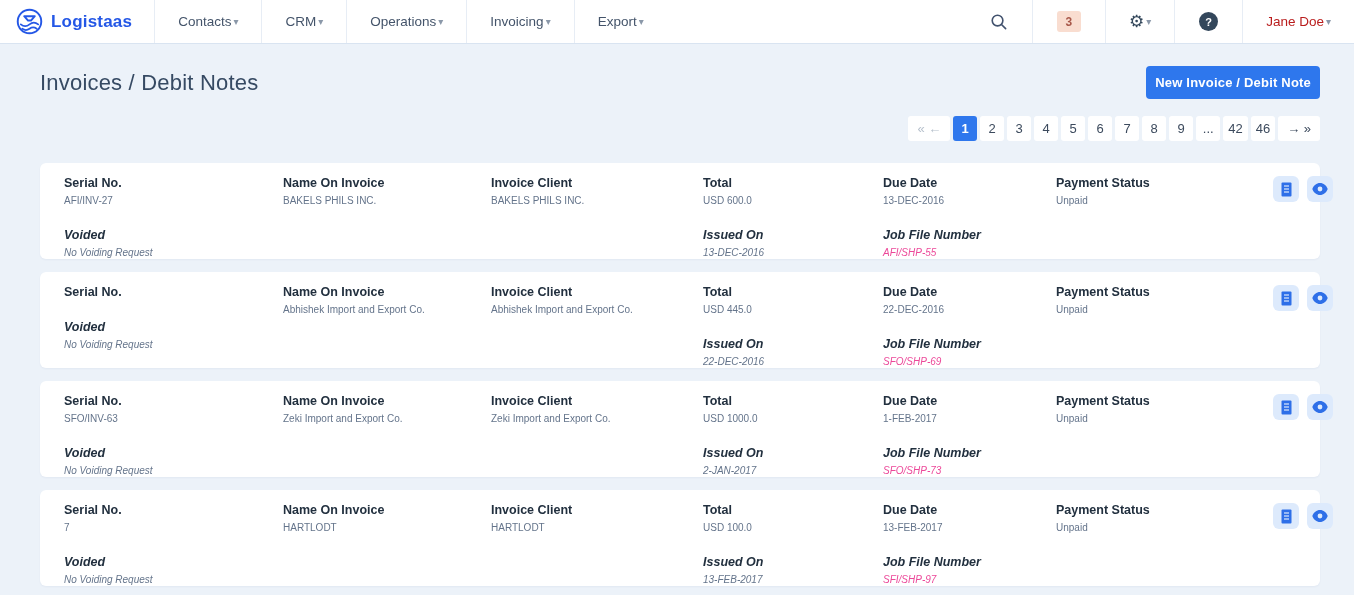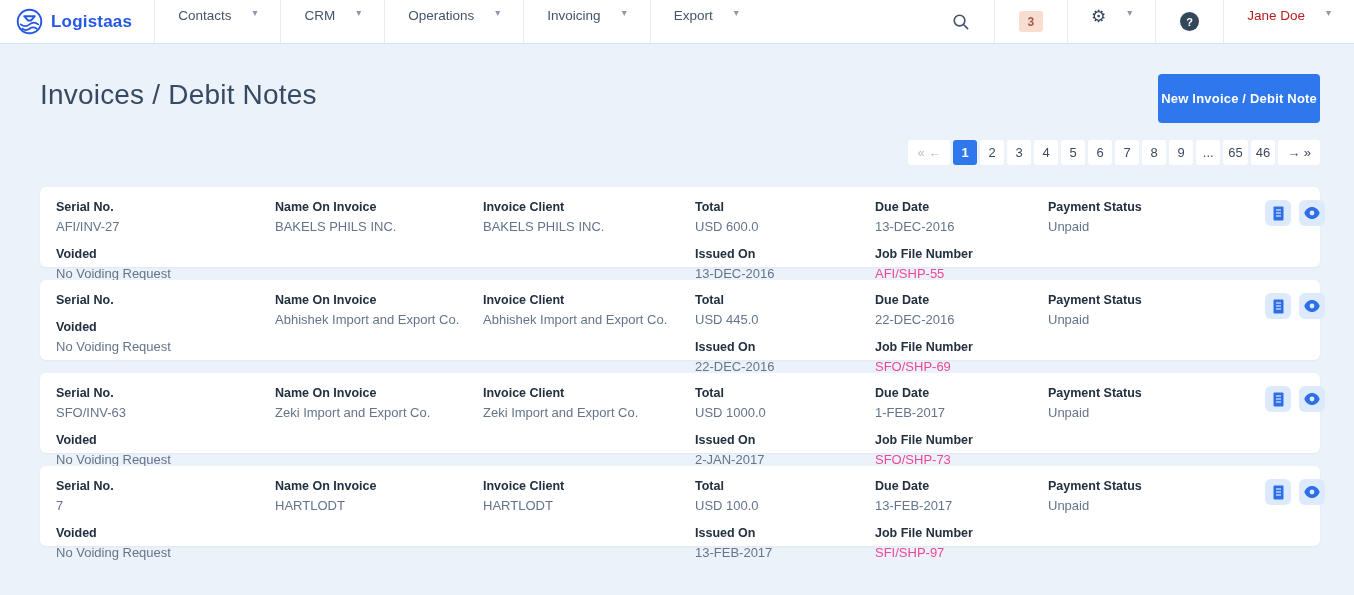--- a/index.html
+++ b/index.html
@@ -12,68 +12,68 @@
   }
   
   .navbar {
     height:44px; background:#ffffff; border-bottom:1px solid #d9e4f1;
     display:flex; align-items:stretch;
   }
   .brand { display:flex; align-items:center; gap:8px; padding:0 22px 0 16px; cursor:pointer; }
   .brand-name { font-size:17px; font-weight:bold; color:#2457e6; letter-spacing:.2px; }
   .vdiv { width:1px; background:#e7edf5; }
   .nav-item {
-    display:flex; align-items:flex-start; gap:21px; padding:8px 23px;
+    display:flex; align-items:center; gap:2px; padding:8px 23px;
     font-size:13.5px; color:#44546a; cursor:pointer; white-space:nowrap;
   }
   .caret { font-size:10px; color:#8b98a9; line-height:1; }
   .nav-right { margin-left:auto; display:flex; align-items:stretch; }
   .icon-btn { display:flex; align-items:center; padding:0 24px; cursor:pointer; }
   .notif {
     align-self:center; margin:0 24px; width:24px; height:21px; border-radius:3px;
     background:#f9ddd0; color:#a8584a; font-size:12px; font-weight:bold;
     display:flex; align-items:center; justify-content:center; cursor:pointer;
   }
   .gear-glyph { font-size:17px; color:#33475b; line-height:1; }
   .help-circle {
     align-self:center; margin:0 24px; width:19px; height:19px; border-radius:50%;
     background:#33475b; color:#ffffff; font-size:11px; font-weight:bold;
     display:flex; align-items:center; justify-content:center; cursor:pointer;
   }
   .user-name { font-size:13.5px; color:#b91c1c; }
   
   .page { padding:0 34px 0 40px; }
   .page-head { margin-top:22px; display:flex; justify-content:space-between; align-items:center; }
-  .page-title { margin:0; font-size:28px; font-weight:500; color:#364a63; letter-spacing:.2px; }
+  .page-title { margin:0; font-size:22px; font-weight:500; color:#364a63; letter-spacing:.2px; }
   .head-actions { display:flex; gap:12px; }
   .btn {
     border:none; background:#2e77ed; color:#ffffff; font-family:inherit;
-    font-size:13px; font-weight:bold; height:49px; padding:0 3px;
-    border-radius:4px; cursor:pointer; letter-spacing:.2px;margin-top:8px;
+    font-size:13px; font-weight:bold; height:33px; padding:0 9px;
+    border-radius:4px; cursor:pointer; letter-spacing:.2px;
   }
   
   .pagination { margin-top:17px; display:flex; justify-content:flex-end; gap:3px; }
   .page-cell {
     min-width:24px; height:25px; padding:0 5px; background:#ffffff; border-radius:3px;
     display:flex; align-items:center; justify-content:center;
     font-size:13px; color:#3c4a5d; cursor:pointer;
   }
   .page-cell.wide { padding:0 9px; }
   .page-cell.disabled { color:#b6c0cc; }
   .page-cell.active { background:#2e77ed; color:#ffffff; font-weight:bold; }
   
   .cards { margin-top:22px; display:flex; flex-direction:column; gap:13px; }
   .card {
-    background:#ffffff; border-radius:6px; height:80px; padding:13px 16px;
+    background:#ffffff; border-radius:6px; height:96px; padding:13px 24px;
     display:grid; grid-template-columns:219px 208px 212px 180px 173px 217px 1fr;
     box-shadow:0 1px 2px rgba(30,60,110,0.05);
   }
-  .field + .field { margin-top:12px; }
+  .field + .field { margin-top:20px;font-style:italic; }
   .f-label { font-size:12.5px; font-weight:bold; color:#22303f; line-height:1.2; margin-bottom:4px; }
-  .f-value { font-size:13px; color:#64748b; line-height:1.25; }
+  .f-value { font-size:10px; color:#64748b; line-height:1.25; }
   .f-value.link { color:#ec4899; cursor:pointer; }
   .actions { display:flex; gap:8px; justify-content:flex-end; align-items:flex-start; }
   .act {
     width:26px; height:26px; border:none; border-radius:6px; background:#ddeafc;
     display:flex; align-items:center; justify-content:center; cursor:pointer; padding:0;
   }
 </style>
 </head>
 <body>
 
@@ -158,21 +158,21 @@
     <span class="page-cell active">1</span>
     <span class="page-cell">2</span>
     <span class="page-cell">3</span>
     <span class="page-cell">4</span>
     <span class="page-cell">5</span>
     <span class="page-cell">6</span>
     <span class="page-cell">7</span>
     <span class="page-cell">8</span>
     <span class="page-cell">9</span>
     <span class="page-cell">...</span>
-    <span class="page-cell">65</span>
+    <span class="page-cell">42</span>
     <span class="page-cell">46</span>
     <span class="page-cell wide">→ »</span>
   </div>
 
   <div class="cards">
 
     <div class="card">
       <div>
         <div class="field">
           <div class="f-label">Serial No.</div>

